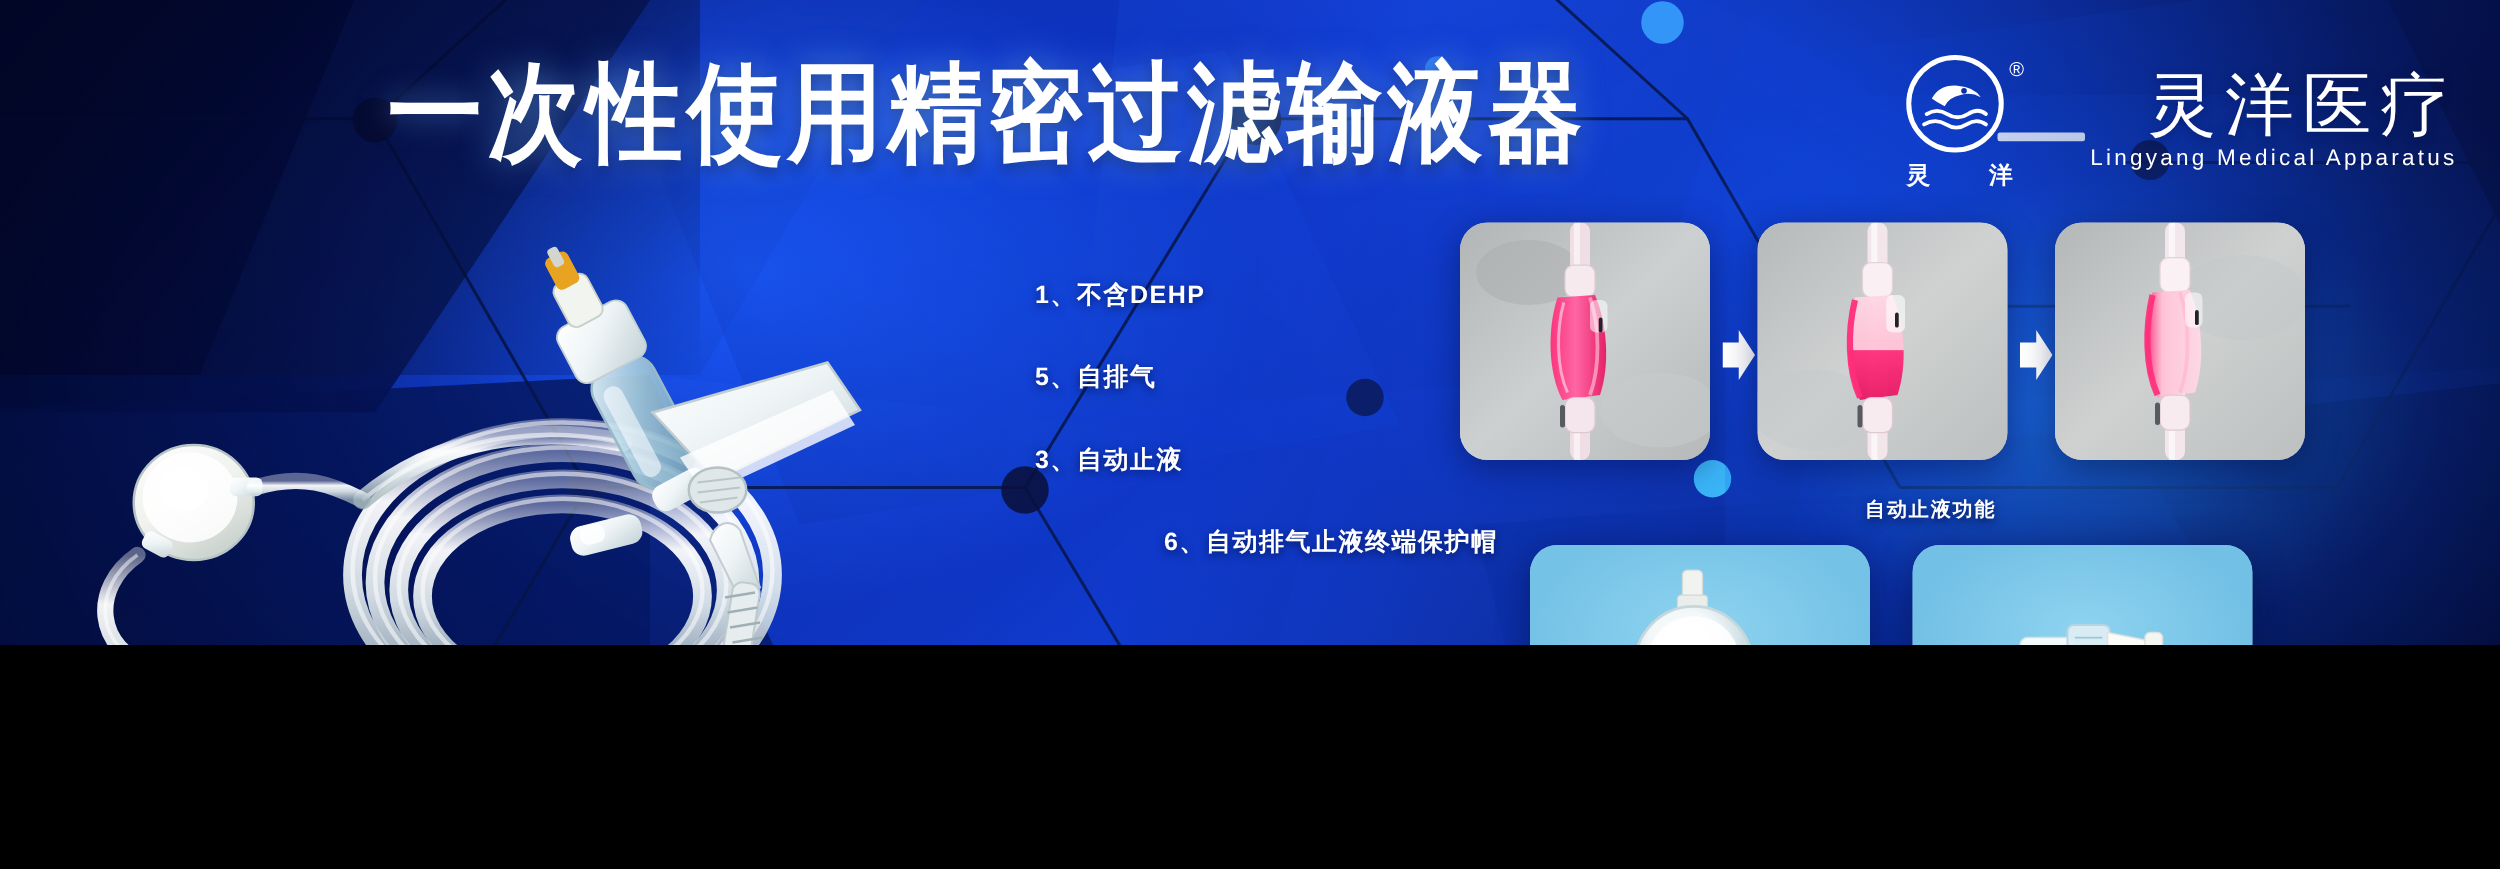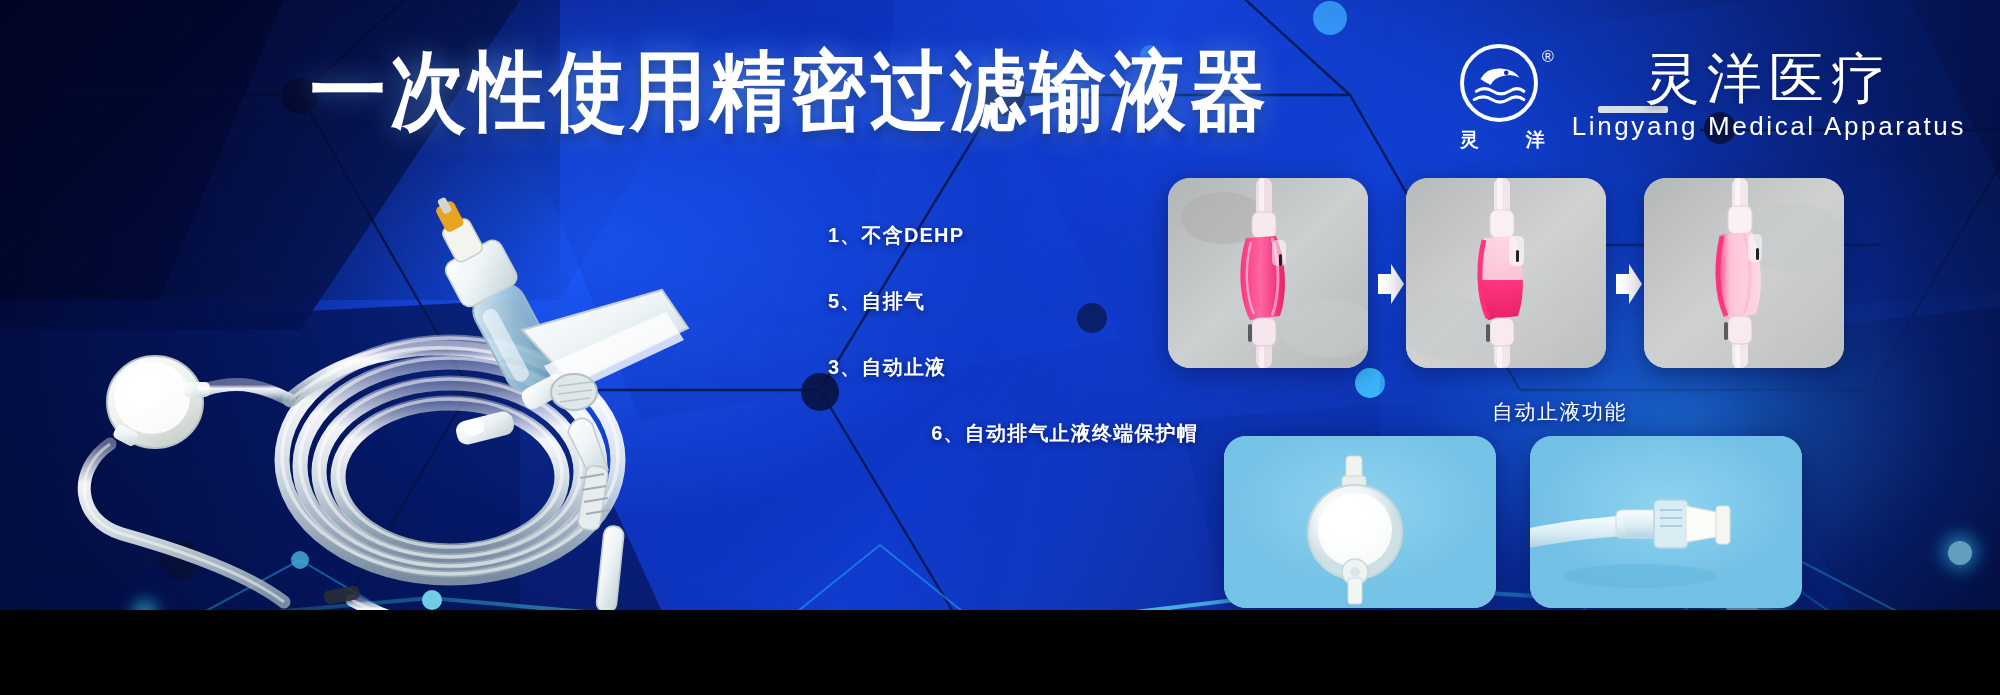--- a/index.html
+++ b/index.html
@@ -1,20 +1,20 @@
 <!DOCTYPE html>
 <html><head>
 <meta charset="utf-8">
 <style>
   * { margin:0; padding:0; box-sizing:border-box; }
   html,body { width:2000px; height:695px; overflow:hidden; background:#000; }
   body { font-family:"Liberation Sans", sans-serif; }
 
   .banner{
-    position:relative; width:2000px; height:610px; overflow:hidden;
+    position:relative; width:2000px; height:516px; overflow:hidden;
     background:
       radial-gradient(ellipse 900px 600px at 30% 42%, rgba(28,92,255,.95) 0%, rgba(12,48,190,.55) 45%, rgba(5,16,85,0) 75%),
       radial-gradient(ellipse 700px 500px at 72% 30%, rgba(18,74,235,.70) 0%, rgba(8,28,130,0) 70%),
       linear-gradient(118deg,#040a33 0%, #071a6b 16%, #0c2fae 34%, #1340d8 50%, #0d2da0 68%, #071a68 84%, #040b36 100%);
   }
 
   
   .bg-layer{ position:absolute; inset:0; pointer-events:none; }
   .bg-svg{ position:absolute; inset:0; width:2000px; height:695px; }
 
@@ -47,28 +47,28 @@
   .logo-mark{ position:relative; width:92px; height:104px; }
   .logo-circle{
     width:78px; height:78px; border-radius:50%;
     border:4px solid #fff; position:relative; overflow:hidden;
     display:flex; align-items:center; justify-content:center;
   }
   .logo-circle svg{ width:66px; height:66px; }
   .logo-reg{ position:absolute; right:-2px; top:4px; font-size:16px; color:#fff; }
   .logo-sub{ margin-top:5px; width:86px; display:flex; justify-content:space-between; }
   .logo-sub span{ font-size:19px; color:#fff; font-weight:bold; letter-spacing:1px; }
-  .logo-text{ display:flex; flex-direction:column; align-items:center; }
+  .logo-text{ display:flex; flex-direction:column; align-items:flex-end;margin-left:35px; }
   .logo-cn{
     font-size:55px; color:#fff; letter-spacing:7px; line-height:1.05;
     font-family:"Liberation Sans","DejaVu Sans",sans-serif;
     text-shadow:0 2px 8px rgba(0,20,80,.5);
   }
   .logo-en{
-    font-size:26px; color:#fff; letter-spacing:2.6px; margin-top:4px;
+    font-size:18px; color:#fff; letter-spacing:2.6px; margin-top:4px;
     font-family:"Liberation Sans",sans-serif;
   }
 
   
   .features{ position:absolute; left:828px; top:222px; width:370px; }
   .feature{
     color:#fff; font-size:20px; font-weight:bold; letter-spacing:1.2px;
     margin-bottom:39px; white-space:nowrap;
     font-family:"Liberation Sans","DejaVu Sans",sans-serif;
     text-shadow:0 2px 7px rgba(0,18,72,.75);
@@ -82,21 +82,21 @@
   .card{
     position:absolute; border-radius:22px; overflow:hidden;
     box-shadow:0 6px 26px rgba(0,10,60,.45);
   }
   .card-gray{ background:linear-gradient(150deg,#b9bcbd 0%,#cfd1d1 42%,#bdc0c0 100%); }
   .card-blue{ background:#7cc7ea; }
 
   .arrow{ position:absolute; width:26px; height:44px; }
 
   .cap{
-    position:absolute; color:#fff; font-size:21px; font-weight:normal; letter-spacing:1.5px;
+    position:absolute; color:#fff; font-size:16px; font-weight:bold; letter-spacing:1.5px;
     font-family:"Liberation Sans","DejaVu Sans",sans-serif;
     text-shadow:0 2px 8px rgba(0,14,60,.8); white-space:nowrap;
   }
 </style>
 </head>
 <body>
 
 <div class="banner">
 
   <div class="bg-layer">

